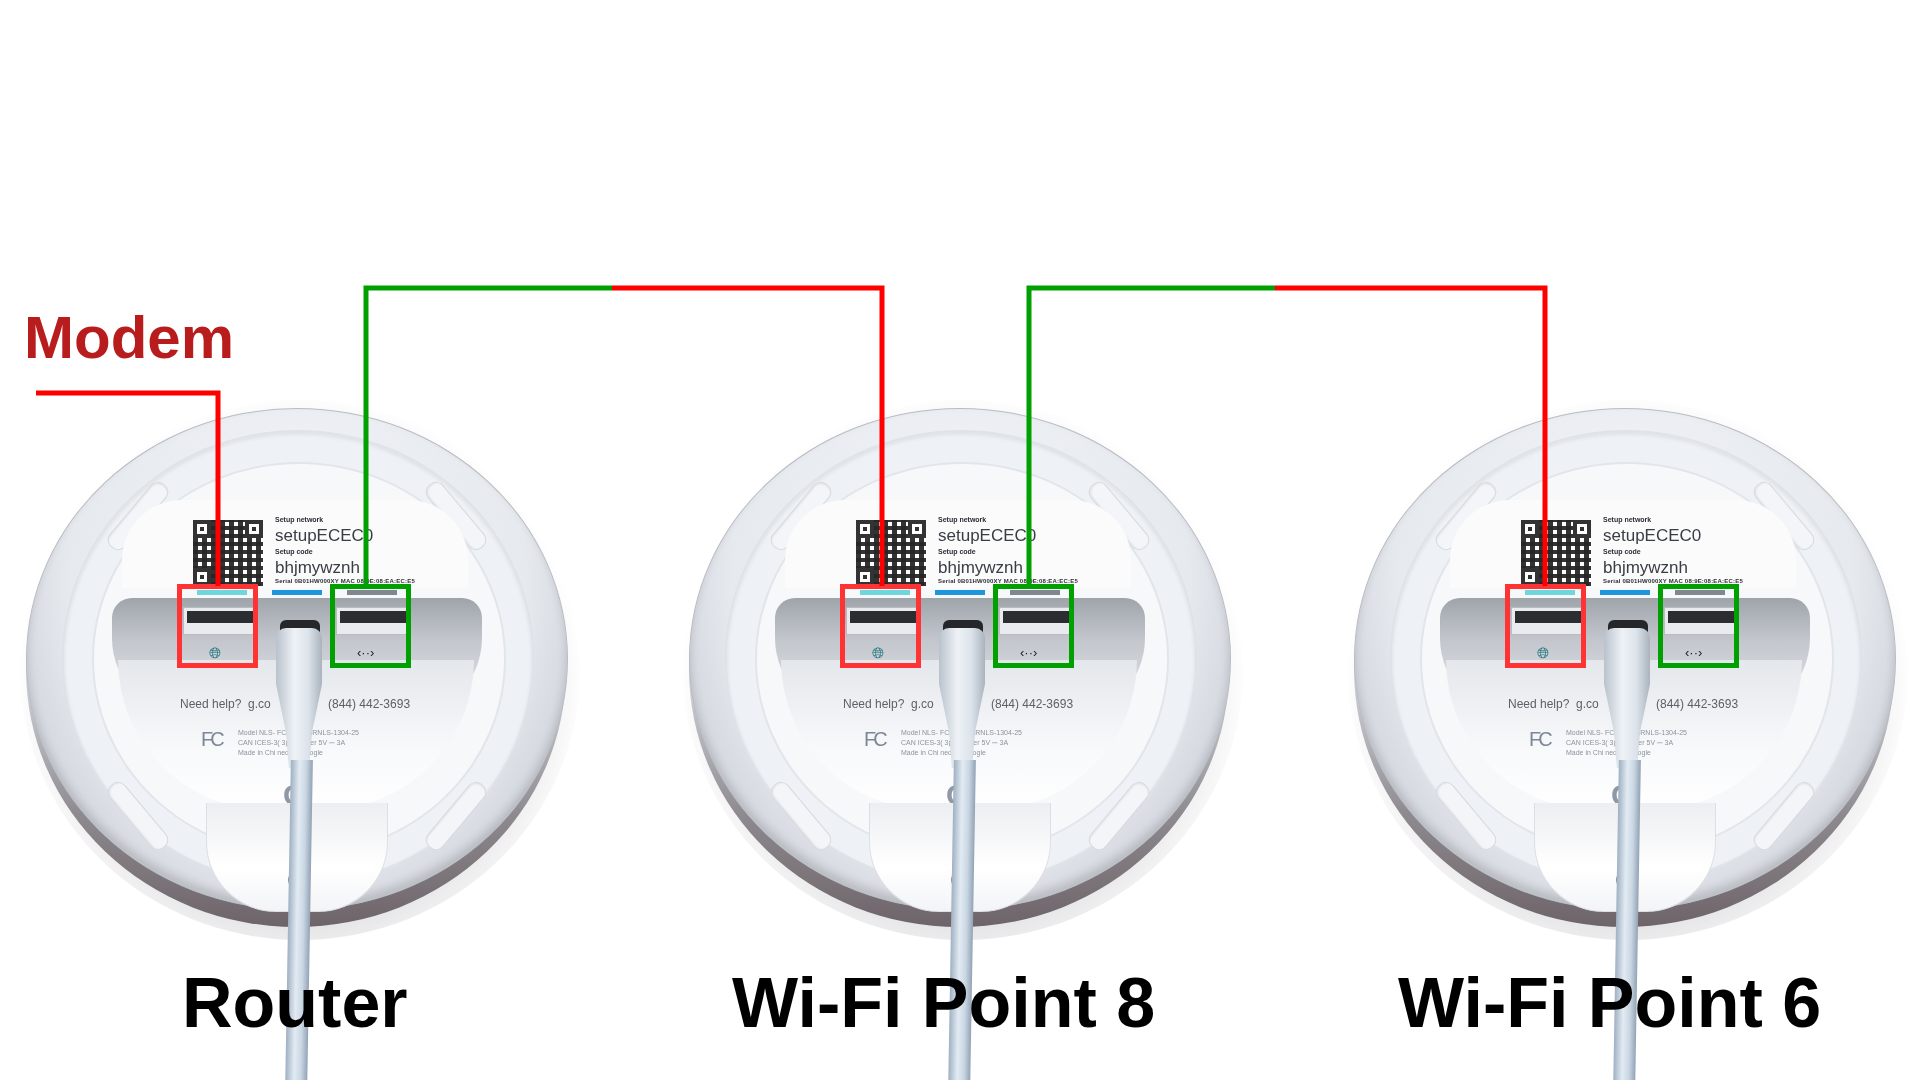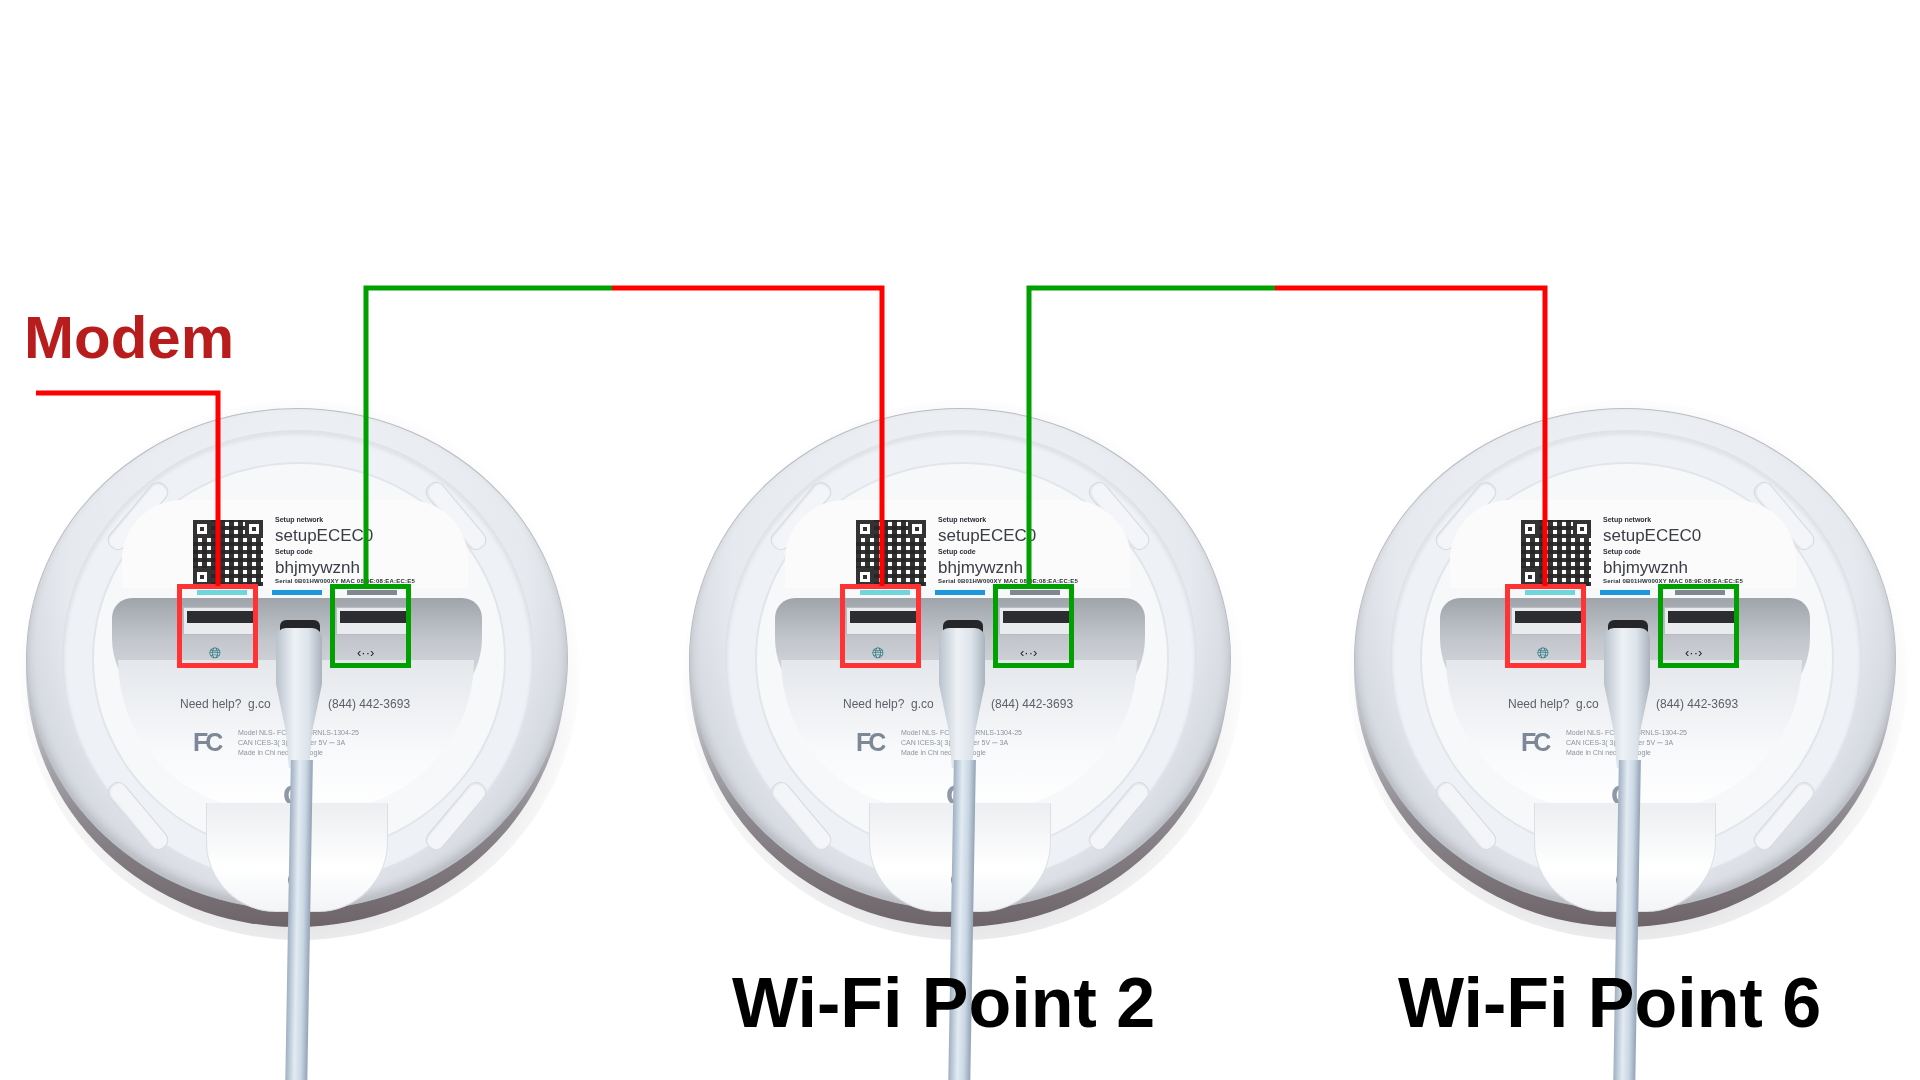--- a/index.html
+++ b/index.html
@@ -35,21 +35,21 @@
   .led { position:absolute; top:590px; width:50px; height:5px; }
   .tray { position:absolute; left:112px; top:598px; width:370px; height:120px;
           background:linear-gradient(180deg,#9fa4ab 0%,#c3c7cd 35%,#e6e9ed 100%);
           border-radius:20px 20px 80px 80px; }
   .port { position:absolute; top:607px; width:72px; height:26px; background:#e9ebee; border:1px solid #b9bdc3; }
   .port::after { content:""; position:absolute; left:3px; top:3px; right:3px; height:12px; background:#2b2d31; }
   .port-icon { position:absolute; top:645px; font-size:15px; line-height:15px; }
   .bowl { position:absolute; left:118px; top:660px; width:356px; height:150px; border-radius:0 0 170px 170px;
           background:linear-gradient(180deg,#e4e7eb 0%,#f8f9fb 60%,#ffffff 100%); }
   .help { position:absolute; top:697px; font-size:12px; color:#5c6068; white-space:nowrap; }
-  .fcc { position:absolute; left:193px; top:728px; font-size:25px; font-weight:bold; color:#7d8896; letter-spacing:-3px; }
+  .fcc { position:absolute; left:201px; top:728px; font-size:20px; font-weight:normal; color:#7d8896; letter-spacing:-3px; }
   .reg { position:absolute; left:238px; font-size:7px; color:#8d939c; white-space:nowrap; }
   .g-logo { position:absolute; left:283px; top:778px; font-size:30px; font-weight:bold; color:#8f99a6; }
   .mount { position:absolute; left:206px; top:803px; width:180px; height:108px;
            background:linear-gradient(180deg,#eceef1 0%,#ffffff 60%,#f2f4f6 100%);
            border-radius:0 0 70px 70px; border:1px solid #dcdfe4; border-top:none; }
   .screw { position:absolute; left:288px; top:872px; width:16px; height:16px; border-radius:50%;
            background:radial-gradient(circle,#c8ccd2 30%,#7d838c 70%); }
   .plug { position:absolute; left:280px; top:620px; width:40px; height:30px; background:#252629; border-radius:6px 6px 0 0; }
   .cable-boot { position:absolute; left:276px; top:628px; width:46px; height:140px;
            background:linear-gradient(90deg,#b9c2cc 0%,#eef2f6 40%,#dce3ea 70%,#aab3bd 100%);
@@ -111,20 +111,21 @@
     <div class="g-logo">G</div>
     <div class="mount"></div>
     <div class="screw"></div>
     <div class="plug"></div>
     <div class="cable-boot"></div>
     <div class="cable"></div>
 
     <div class="hl-box wan-box" style="left:177px;top:584px;width:81px;height:84px;border-color:#ff3333;"></div>
     <div class="hl-box lan-box" style="left:330px;top:584px;width:81px;height:84px;border-color:#00a000;"></div>
 
+    <div class="device-label" style="left: 182px;">Router</div>
   </div>
 
   <div class="device" style="left: 663px;">
     <div class="disk-shadow"></div>
     <div class="rim-dark"></div>
     <div class="disk-outer"></div>
     <div class="disk-ring"></div>
     <div class="slot" style="left:128px;top:475px;transform:rotate(40deg);"></div>
     <div class="slot" style="left:446px;top:475px;transform:rotate(-40deg);"></div>
     <div class="slot" style="left:128px;top:775px;transform:rotate(-40deg);"></div>
@@ -164,21 +165,21 @@
     <div class="g-logo">G</div>
     <div class="mount"></div>
     <div class="screw"></div>
     <div class="plug"></div>
     <div class="cable-boot"></div>
     <div class="cable"></div>
 
     <div class="hl-box wan-box" style="left:177px;top:584px;width:81px;height:84px;border-color:#ff3333;"></div>
     <div class="hl-box lan-box" style="left:330px;top:584px;width:81px;height:84px;border-color:#00a000;"></div>
 
-    <div class="device-label" style="left: 69px;">Wi-Fi Point 2</div>
+    <div class="device-label" style="left: 69px;">Wi-Fi Point 8</div>
   </div>
 
   <div class="device" style="left: 1328px;">
     <div class="disk-shadow"></div>
     <div class="rim-dark"></div>
     <div class="disk-outer"></div>
     <div class="disk-ring"></div>
     <div class="slot" style="left:128px;top:475px;transform:rotate(40deg);"></div>
     <div class="slot" style="left:446px;top:475px;transform:rotate(-40deg);"></div>
     <div class="slot" style="left:128px;top:775px;transform:rotate(-40deg);"></div>

